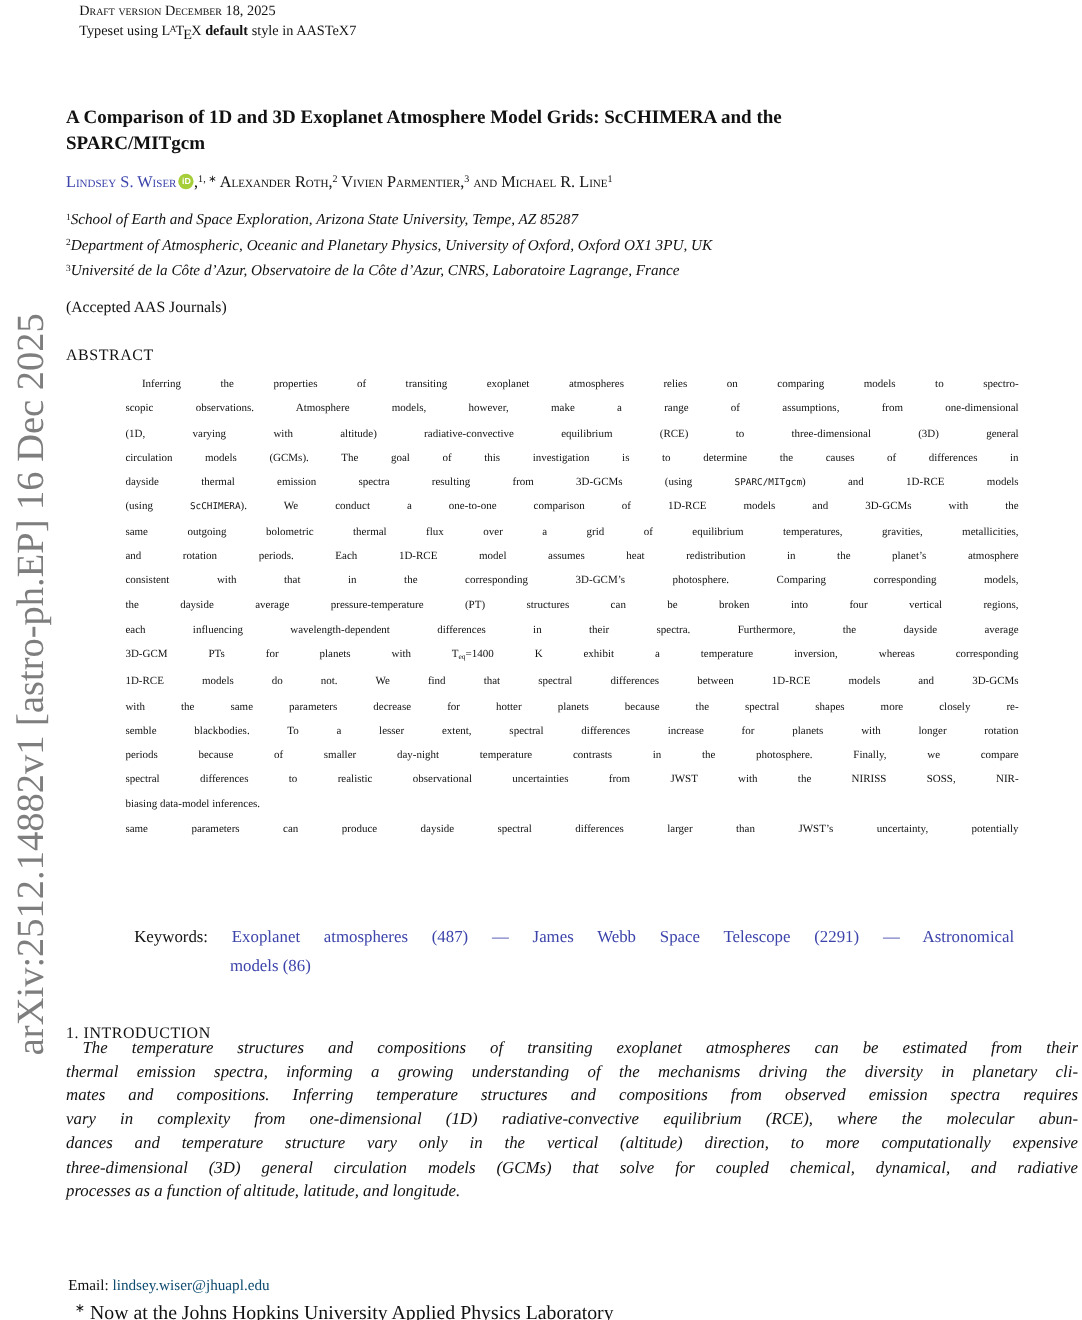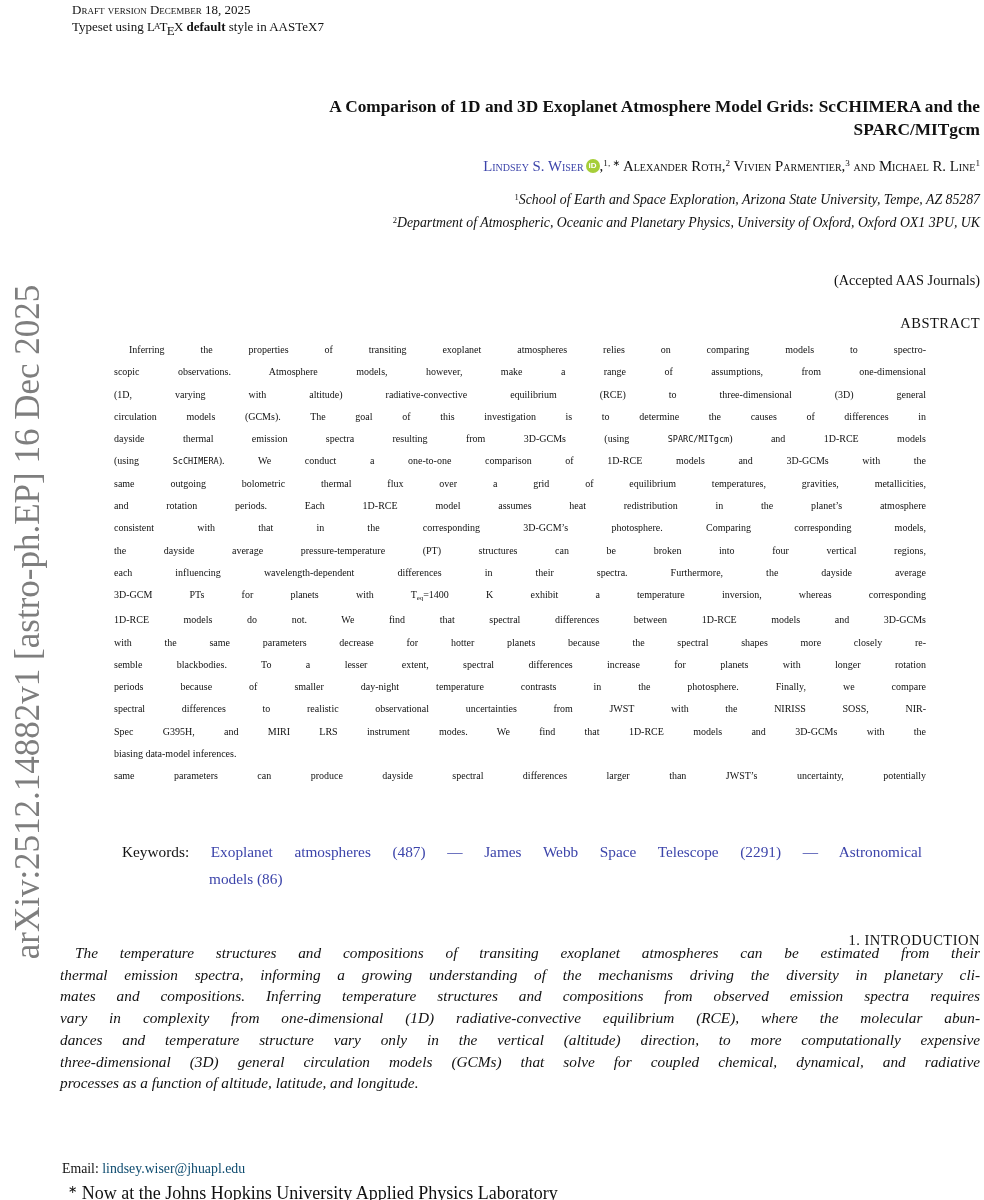--- a/index.html
+++ b/index.html
@@ -15,21 +15,21 @@
     white-space:nowrap; font-size:35px; color:#7e7e7e;
     font-family:"Liberation Serif", serif;
   }
   
   .hdr { position:absolute; left:72px; top:1px; font-size:13px; line-height:17px; }
   .hdr .sc { font-variant:small-caps; }
   .seg-b { font-weight:bold; }
   .seg-lxa { font-size:0.68em; vertical-align:0.28em; margin:0 -0.10em; }
   .seg-lxe { vertical-align:-0.24em; margin:0 -0.06em; }
   
-  .col { position:absolute; left:60px; width:920px; text-align:right; }
+  .col { position:absolute; left:60px; width:920px; text-align:left; }
   .title-block { top:95px; font-size:17.3px; font-weight:bold; line-height:23px; }
   .authors { top:158px; font-size:14.8px; font-variant:small-caps; }
   .seg-alink { color:var(--link,#3c44aa); }
   .icon-orcid {
     display:inline-block; width:14px; height:14px; border-radius:50%;
     background:var(--orcid,#a6ce39); vertical-align:-2px; position:relative;
     margin-left:2px;
   }
   .icon-orcid::after {
     content:"iD"; position:absolute; left:0; top:0; width:14px; height:14px;
@@ -85,20 +85,21 @@
   <div class="col title-block">
       <div>A Comparison of 1D and 3D Exoplanet Atmosphere Model Grids: ScCHIMERA and the</div>
       <div>SPARC/MITgcm</div>
     </div>
 
   <div class="col authors"><span class="seg-alink">Lindsey S. Wiser</span><span class="icon-orcid"></span>,<span class="seg-sup">1, ∗</span> Alexander Roth,<span class="seg-sup">2</span> Vivien Parmentier,<span class="seg-sup">3</span> and Michael R. Line<span class="seg-sup">1</span></div>
 
   <div class="col affils">
       <div><span class="seg-sup">1</span>School of Earth and Space Exploration, Arizona State University, Tempe, AZ 85287</div>
       <div><span class="seg-sup">2</span>Department of Atmospheric, Oceanic and Planetary Physics, University of Oxford, Oxford OX1 3PU, UK</div>
+      <div><span class="seg-sup">3</span>Université de la Côte d’Azur, Observatoire de la Côte d’Azur, CNRS, Laboratoire Lagrange, France</div>
     </div>
 
   <div class="col accepted">(Accepted AAS Journals)</div>
 
   <div class="col abs-head">ABSTRACT</div>
 
   <div class="abstract">
       <div class="jline">Inferring the properties of transiting exoplanet atmospheres relies on comparing models to spectro-</div>
       <div class="jline">scopic observations. Atmosphere models, however, make a range of assumptions, from one-dimensional</div>
       <div class="jline">(1D, varying with altitude) radiative-convective equilibrium (RCE) to three-dimensional (3D) general</div>
@@ -109,21 +110,20 @@
       <div class="jline">and rotation periods. Each 1D-RCE model assumes heat redistribution in the planet’s atmosphere</div>
       <div class="jline">consistent with that in the corresponding 3D-GCM’s photosphere. Comparing corresponding models,</div>
       <div class="jline">the dayside average pressure-temperature (PT) structures can be broken into four vertical regions,</div>
       <div class="jline">each influencing wavelength-dependent differences in their spectra. Furthermore, the dayside average</div>
       <div class="jline">3D-GCM PTs for planets with T<span class="seg-sub">eq</span>=1400 K exhibit a temperature inversion, whereas corresponding</div>
       <div class="jline">1D-RCE models do not. We find that spectral differences between 1D-RCE models and 3D-GCMs</div>
       <div class="jline">with the same parameters decrease for hotter planets because the spectral shapes more closely re-</div>
       <div class="jline">semble blackbodies. To a lesser extent, spectral differences increase for planets with longer rotation</div>
       <div class="jline">periods because of smaller day-night temperature contrasts in the photosphere. Finally, we compare</div>
       <div class="jline">spectral differences to realistic observational uncertainties from JWST with the NIRISS SOSS, NIR-</div>
-      <div class="jline">Spec G395H, and MIRI LRS instrument modes. We find that 1D-RCE models and 3D-GCMs with the</div>
       <div class="jline last">biasing data-model inferences.</div>
       <div class="jline">same parameters can produce dayside spectral differences larger than JWST’s uncertainty, potentially</div>
     </div>
 
   <div class="keywords">
       <div class="jline"><span class="seg-i">Keywords:</span> <span class="seg-link">Exoplanet atmospheres (487)</span><span class="seg-linksep"> — </span><span class="seg-link">James Webb Space Telescope (2291)</span><span class="seg-linksep"> — </span><span class="seg-link">Astronomical</span></div>
       <div class="jline last"><span class="seg-link">models (86)</span></div>
     </div>
 
   <div class="col sec-head">1. INTRODUCTION</div>

